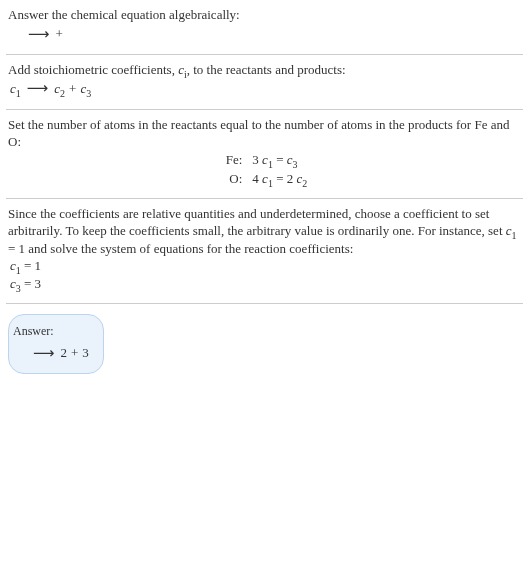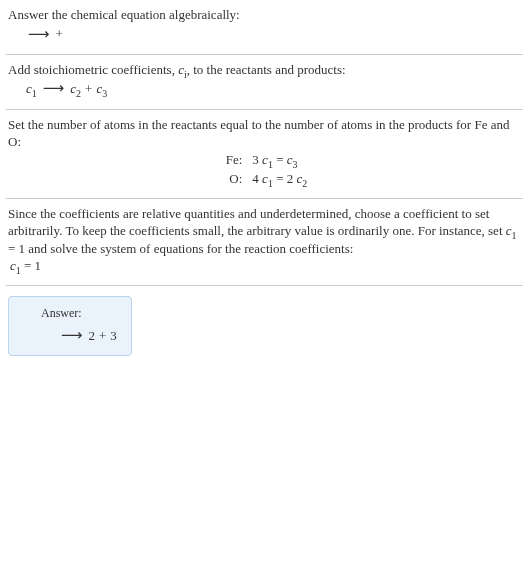--- a/index.html
+++ b/index.html
@@ -45,22 +45,22 @@
     display: grid;
     grid-template-columns: auto auto;
     column-gap: 10px;
     row-gap: 2px;
     padding-left: 4px;
   }
   .table .lbl { text-align: right; }
   .answer-box {
     border: 1px solid #bcd4f0;
     background: #eaf2fb;
-    border-radius: 4px;
-    padding: 8px 14px 10px 32px;
+    border-radius: 16px;
+    padding: 8px 14px 10px 4px;
     display: inline-block;
     margin-top: 4px;
   }
   .answer-box .ans-label {
     font-size: 12px;
     color: #333;
     margin-bottom: 4px;
   }
   .ci { font-style: italic; text-align: center; }
 </style>
@@ -73,21 +73,21 @@
     <span class="arrow">⟶</span>
     <span>+</span>
   </div>
 </div>
 <hr class="rule">
 
 <div class="section">
   <div>
     <span>Add stoichiometric coefficients, </span><span class="ci"><span>c</span><sub>i</sub></span><span>, to the reactants and products:</span>
   </div>
-  <div class="eq-row" style="padding-left:2px;margin-left:16px;">
+  <div class="eq-row" style="padding-left:2px;">
     <span class="ci"><span>c</span><sub>1</sub></span>
     <span class="arrow">⟶</span>
     <span class="ci"><span>c</span><sub>2</sub></span>
     <span>+</span>
     <span class="ci"><span>c</span><sub>3</sub></span>
   </div>
 </div>
 <hr class="rule">
 
 <div class="section">
@@ -104,20 +104,21 @@
   </div>
 </div>
 <hr class="rule">
 
 <div class="section">
   <div>
     <span>Since the coefficients are relative quantities and underdetermined, choose a coefficient to set arbitrarily. To keep the coefficients small, the arbitrary value is ordinarily one. For instance, set </span><span class="ci"><span>c</span><sub>1</sub></span><span> = 1</span><span> and solve the system of equations for the reaction coefficients:</span>
   </div>
   <div style="padding-left:2px;">
     <div><span class="ci"><span>c</span><sub>1</sub></span><span> = 1</span></div>
+    <div><span class="ci"><span>c</span><sub>3</sub></span><span> = 3</span></div>
   </div>
 </div>
 <hr class="rule">
 
 <div class="section">
   <div class="answer-box">
     <div class="ans-label">Answer:</div>
     <div class="eq-row indent">
       <span class="arrow">⟶</span>
       <span>2</span>

